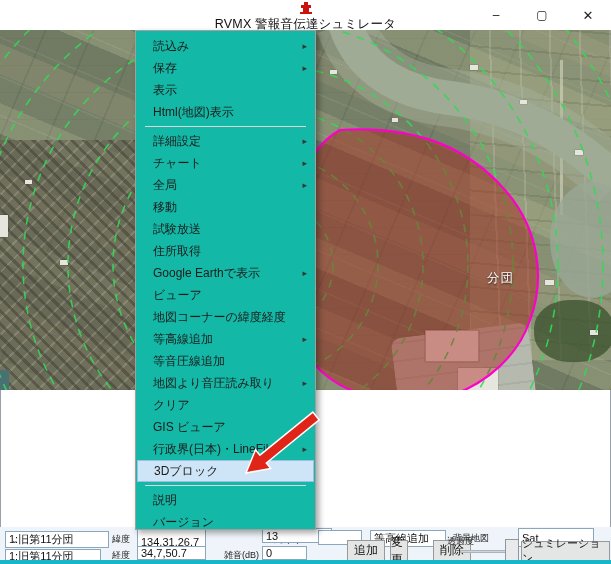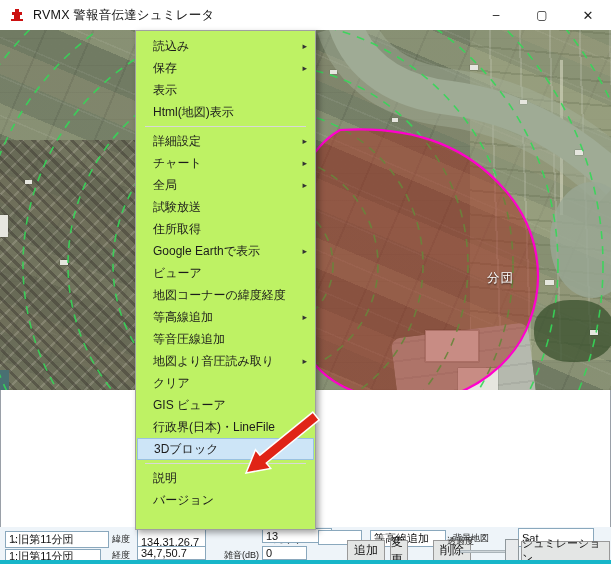--- a/index.html
+++ b/index.html
@@ -2,21 +2,21 @@
 <html><head>
 <meta charset="utf-8">
 <style>
   html,body{margin:0;padding:0;}
   body{
     width:611px;height:564px;position:relative;overflow:hidden;
     font-family:"Liberation Sans","DejaVu Sans",sans-serif;
     background:#fff;outline:1px solid #9aa0a8;outline-offset:-1px;
   }
   
-  .titlebar{position:absolute;left:0;top:0;width:611px;height:30px;background:#ffffff;display:flex;align-items:center;}
+  .titlebar{position:absolute;left:0;top:0;width:611px;height:30px;background:#ffffff;display:flex;align-items:center;flex-direction:column;}
   .app-icon{width:16px;height:16px;margin:0 8px 0 9px;flex:0 0 auto;}
   .title-text{font-size:12.5px;color:#111;letter-spacing:.2px;}
   .win-btns{position:absolute;right:0;top:0;height:30px;display:flex;}
   .win-btn{width:46px;height:30px;display:flex;align-items:center;justify-content:center;font-size:12px;color:#222;}
   .win-btn.close{font-size:13px;}
   
   .map{position:absolute;left:0;top:30px;width:611px;height:360px;overflow:hidden;
     background-color:#7e8870;
     background-image:
       repeating-linear-gradient(23deg, rgba(152,158,122,.38) 0 28px, rgba(100,110,85,.32) 28px 55px, rgba(133,128,98,.30) 55px 83px, rgba(88,98,74,.34) 83px 118px),
@@ -38,21 +38,21 @@
   .forest1{left:534px;top:270px;width:80px;height:62px;background:rgba(58,80,45,.75);border-radius:45%;}
   .forest2{left:300px;top:448px;width:130px;height:48px;background:rgba(55,75,45,.6);border-radius:40%;}
   .water1{left:-28px;top:418px;width:115px;height:100px;background:#41696c;border-radius:40% 55% 45% 30%;}
   .water2{left:0;top:340px;width:9px;height:165px;background:#497072;}
   .road1{left:18px;top:462px;width:145px;height:5px;background:#c6b486;transform:rotate(17deg);}
   .road2{left:560px;top:30px;width:3px;height:155px;background:rgba(223,222,200,.55);}
   .b{background:#e6e6df;box-shadow:0 0 1px rgba(0,0,0,.5);}
   .riversvg,.arcsvg,.blobsvg{left:0;top:0;width:611px;height:500px;}
   .map-label{left:487px;top:240px;color:#fff;font-size:12.5px;text-shadow:0 1px 2px rgba(0,0,0,.8);letter-spacing:1px;}
   
-  .menu{position:absolute;left:135px;top:30px;width:181px;height:500px;background:#bef264;
+  .menu{position:absolute;left:135px;top:30px;width:181px;height:500px;background:#14b8a6;
     border:1px solid #a0a0a0;box-sizing:border-box;box-shadow:3px 3px 6px rgba(0,0,0,.35);
     padding-top:4px;z-index:5;}
   .mi{height:22px;display:flex;align-items:center;padding:0 6px 0 17px;font-size:12px;color:#1b1b1b;position:relative;box-sizing:border-box;}
   .mi .lbl{flex:1 1 auto;white-space:nowrap;}
   .mi .arr{flex:0 0 auto;font-size:9px;color:#333;margin-right:2px;}
   .mi.hl{background:#cde5f7;border:1px solid #9ac1e0;margin:0 1px;padding:0 5px 0 16px;}
   .msep{height:1px;background:#d8d8d8;margin:3px 9px;}
   
   .pointer{position:absolute;left:240px;top:405px;width:85px;height:75px;z-index:9;}
   
@@ -160,20 +160,23 @@
     </div>
   <div class="mi">
       <span class="lbl">チャート</span>
       <span class="arr">▸</span>
     </div>
   <div class="mi">
       <span class="lbl">全局</span>
       <span class="arr">▸</span>
     </div>
   <div class="mi">
+      <span class="lbl">移動</span>
+    </div>
+  <div class="mi">
       <span class="lbl">試験放送</span>
     </div>
   <div class="mi">
       <span class="lbl">住所取得</span>
     </div>
   <div class="mi">
       <span class="lbl">Google Earthで表示</span>
       <span class="arr">▸</span>
     </div>
   <div class="mi">

